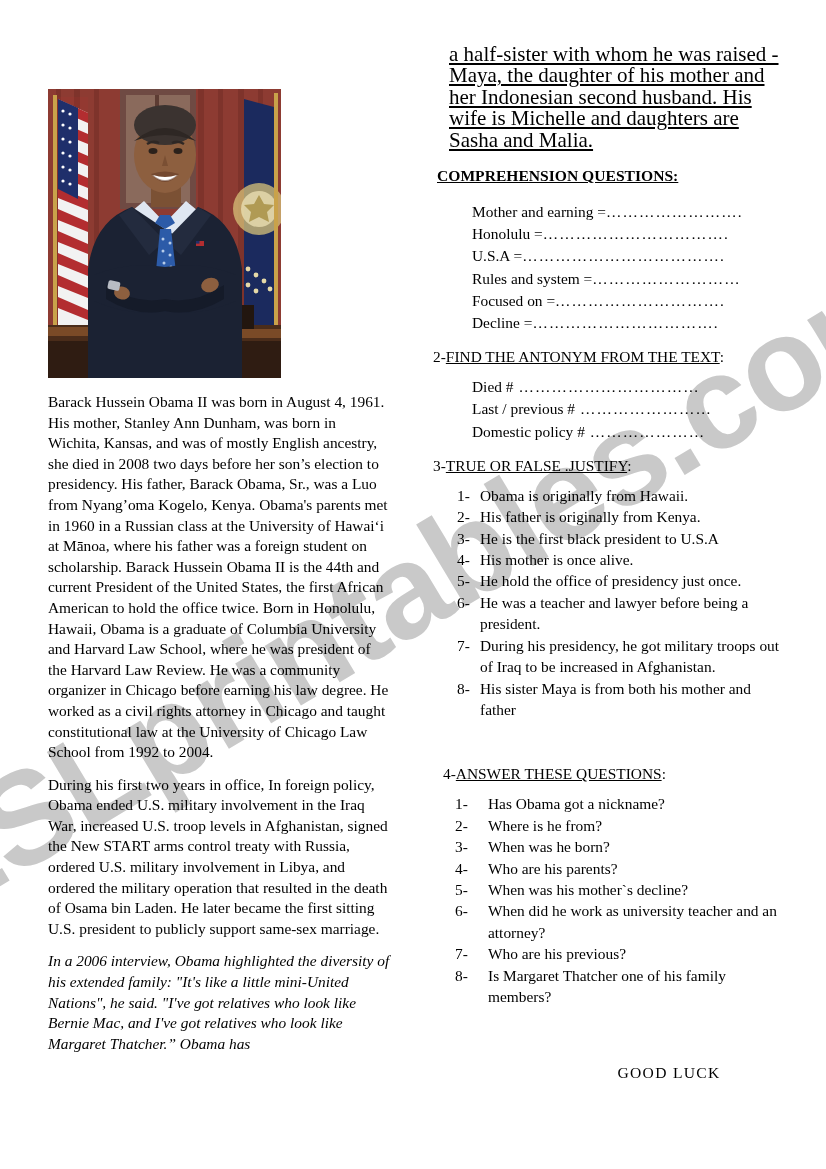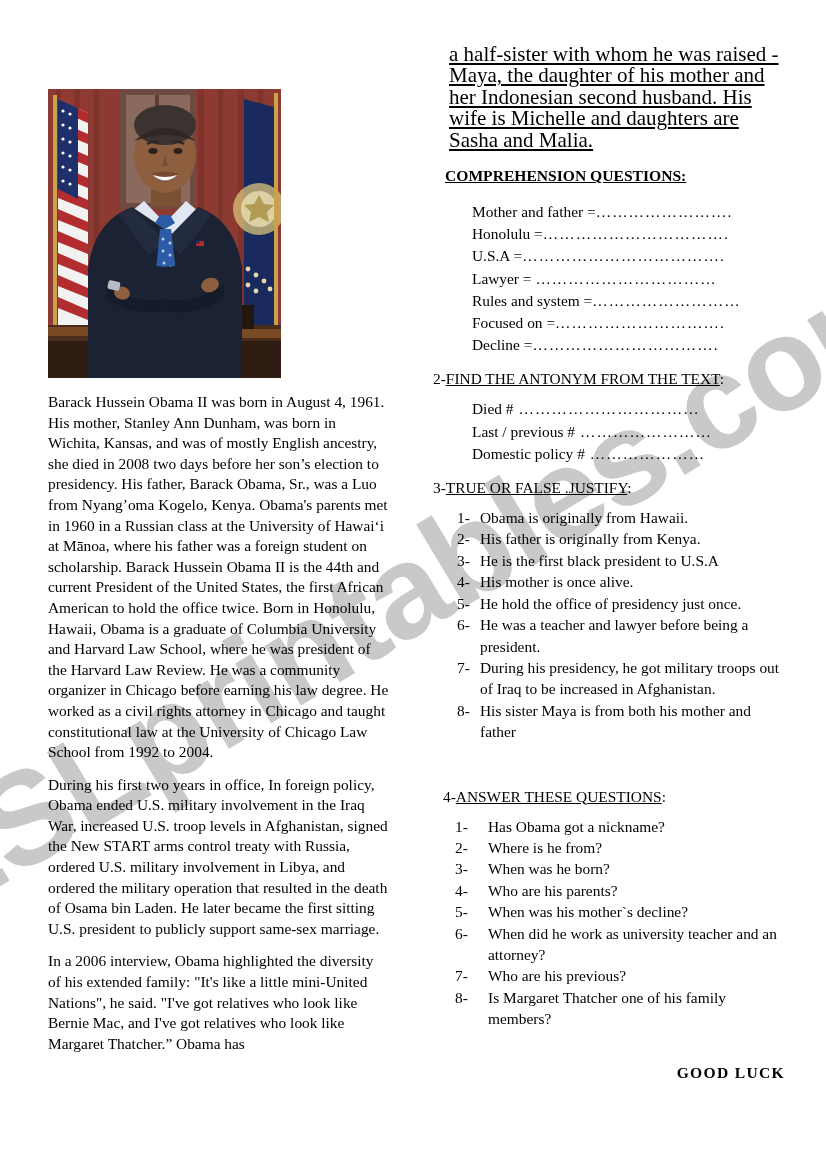--- a/index.html
+++ b/index.html
@@ -61,34 +61,34 @@
   }
   .photo svg { display: block; width: 233px; height: 289px; }
 
   
   .para {
     font-size: 15.4px;
     line-height: 20.6px;
     text-align: left;
     margin: 0 0 12px 0;
   }
-  .para.last { margin-bottom: 0; }
+  .para.last { margin-bottom: 0; font-style: italic; }
 
   
   .rtext {
     font-size: 21px;
     line-height: 21.4px;
     margin: 0 0 16px 16px;
     text-decoration: underline;
   }
   .heading-main {
     font-size: 15.6px;
     font-weight: bold;
     text-decoration: underline;
-    margin: 0 0 16px 12px;
+    margin: 0 0 16px 4px;
   }
   .sub-heading {
     font-size: 15.4px;
     line-height: 20px;
     font-weight: normal;
     margin: 0 0 9px 0;
   }
   .sub-heading .u { text-decoration: underline; }
 
   
@@ -131,26 +131,25 @@
     top: 0;
   }
   ol.numbered.wide {
     padding-left: 22px;
   }
   ol.numbered.wide li {
     padding-left: 33px;
   }
 
   .goodluck {
-    margin-top: 34px;
-    text-align: right;
+    margin-top: 57px;
+    text-align: center;
     font-size: 15.6px;
     letter-spacing: 1.3px;
     padding-left: 120px;
-    font-weight: bold;
   }
 </style>
 </head>
 <body>
 
 <div class="page">
 
   <div class="watermark">ESLprintables.com</div>
 
   <div class="col col-left">
@@ -275,24 +274,23 @@
     <p class="para last">In a 2006 interview, Obama highlighted the diversity of his extended family: "It's like a little mini-United Nations", he said. "I've got relatives who look like Bernie Mac, and I've got relatives who look like Margaret Thatcher.”   Obama   has</p>
   </div>
 
   <div class="col col-right">
 
     <p class="rtext">a half-sister with whom he was raised -Maya, the daughter of his mother and her Indonesian second husband. His wife is Michelle and daughters are Sasha and Malia.</p>
 
     <div class="heading-main">COMPREHENSION QUESTIONS:</div>
 
     <ul class="bullets">
-      <li><span>Mother and father =</span><span class="dots">…………………….</span></li>
+      <li><span>Mother and earning =</span><span class="dots">…………………….</span></li>
       <li><span>Honolulu =</span><span class="dots">…………………………….</span></li>
       <li><span>U.S.A =</span><span class="dots">……………………………….</span></li>
-      <li><span>Lawyer = </span><span class="dots">……………………………</span></li>
       <li><span>Rules and system =</span><span class="dots">………………………</span></li>
       <li><span>Focused on =</span><span class="dots">………………………….</span></li>
       <li><span>Decline =</span><span class="dots">…………………………….</span></li>
     </ul>
 
     <div class="sub-heading"><span>2-</span><span class="u">FIND THE ANTONYM FROM THE TEXT</span><span>:</span></div>
     <ul class="bullets">
       <li><span>Died #</span><span class="dots"> ……………………………</span></li>
       <li><span>Last / previous #</span><span class="dots"> ……………………</span></li>
       <li><span>Domestic policy #</span><span class="dots"> …………………</span></li>

